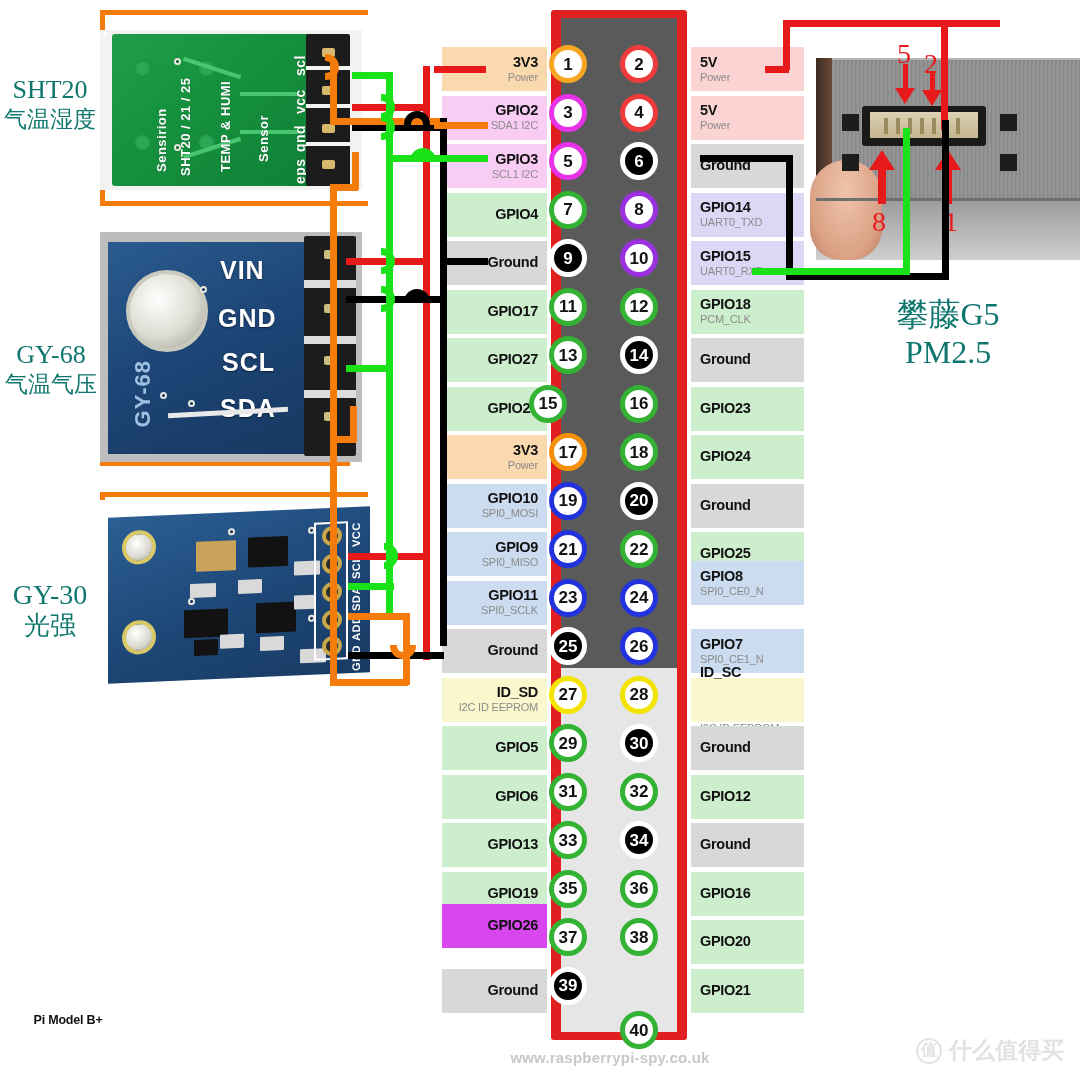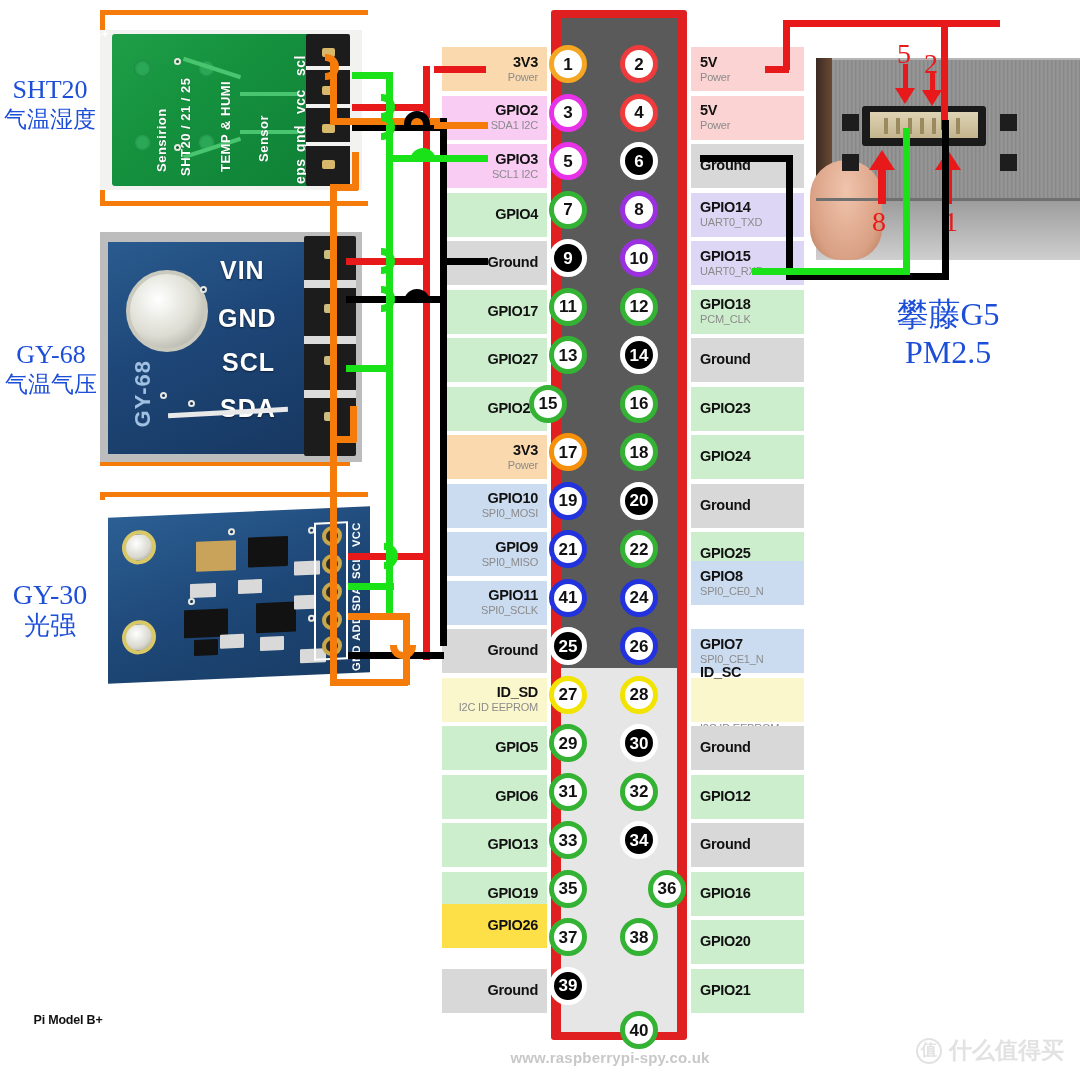--- a/index.html
+++ b/index.html
@@ -178,21 +178,21 @@
   .arrow-down { position:absolute; width:0;height:0; border-left:10px solid transparent;
       border-right:10px solid transparent; border-top:16px solid #e8191b; }
   .arrow-up { position:absolute; width:0;height:0; border-left:13px solid transparent;
       border-right:13px solid transparent; border-bottom:20px solid #e8191b; }
   .arrow-stem { position:absolute; background:#e8191b; }
   .arrow-num { position:absolute; color:#e8191b; font-size:28px;
       font-family:"Liberation Serif", serif; }
 
   
   .caption {
-    position:absolute; color:#1d4ed8; font-family:"Liberation Serif", serif;
+    position:absolute; color:#0f766e; font-family:"Liberation Serif", serif;
     text-align:center; line-height:1.18;
   }
   .caption .ln1 { display:block; }
   .caption .ln2 { display:block; }
 
   #url-text {
     position:absolute; left:440px; top:1049px; width:340px; text-align:center;
     color:#c8c8c8; font-size:15px; font-weight:bold; letter-spacing:0.2px;
   }
   #watermark {
@@ -484,21 +484,21 @@
       </div>
       <div class="lbl right" style="top: 823px; background: rgb(216, 216, 216);">
         <div class="n">Ground</div>
       </div>
       <div class="lbl left" style="top: 871.5px; background: rgb(205, 238, 205);">
         <div class="n">GPIO19</div>
       </div>
       <div class="lbl right" style="top: 871.5px; background: rgb(205, 238, 205);">
         <div class="n">GPIO16</div>
       </div>
-      <div class="lbl left" style="top: 904px; background: #fde047;">
+      <div class="lbl left" style="top: 904px; background: #d946ef;">
         <div class="n">GPIO26</div>
       </div>
       <div class="lbl right" style="top: 920px; background: rgb(205, 238, 205);">
         <div class="n">GPIO20</div>
       </div>
       <div class="lbl left" style="top: 968.5px; background: rgb(216, 216, 216);">
         <div class="n">Ground</div>
       </div>
       <div class="lbl right" style="top: 968.5px; background: rgb(205, 238, 205);">
         <div class="n">GPIO21</div>
@@ -520,34 +520,34 @@
       <div class="pin-circle" style="left: 549px; top: 336px; border-color: rgb(52, 178, 51);">13</div>
       <div class="pin-circle filled" style="left: 620px; top: 336px; border-color: rgb(255, 255, 255);">14</div>
       <div class="pin-circle" style="left: 529px; top: 384.5px; border-color: rgb(52, 178, 51);">15</div>
       <div class="pin-circle" style="left: 620px; top: 384.5px; border-color: rgb(52, 178, 51);">16</div>
       <div class="pin-circle" style="left: 549px; top: 433px; border-color: rgb(245, 144, 10);">17</div>
       <div class="pin-circle" style="left: 620px; top: 433px; border-color: rgb(52, 178, 51);">18</div>
       <div class="pin-circle" style="left: 549px; top: 481.5px; border-color: rgb(34, 51, 221);">19</div>
       <div class="pin-circle filled" style="left: 620px; top: 481.5px; border-color: rgb(255, 255, 255);">20</div>
       <div class="pin-circle" style="left: 549px; top: 530px; border-color: rgb(34, 51, 221);">21</div>
       <div class="pin-circle" style="left: 620px; top: 530px; border-color: rgb(52, 178, 51);">22</div>
-      <div class="pin-circle" style="left: 549px; top: 578.5px; border-color: rgb(34, 51, 221);">41</div>
+      <div class="pin-circle" style="left: 549px; top: 578.5px; border-color: rgb(34, 51, 221);">23</div>
       <div class="pin-circle" style="left: 620px; top: 578.5px; border-color: rgb(34, 51, 221);">24</div>
       <div class="pin-circle filled" style="left: 549px; top: 627px; border-color: rgb(255, 255, 255);">25</div>
       <div class="pin-circle" style="left: 620px; top: 627px; border-color: rgb(34, 51, 221);">26</div>
       <div class="pin-circle" style="left: 549px; top: 675.5px; border-color: rgb(242, 228, 0);">27</div>
       <div class="pin-circle" style="left: 620px; top: 675.5px; border-color: rgb(242, 228, 0);">28</div>
       <div class="pin-circle" style="left: 549px; top: 724px; border-color: rgb(52, 178, 51);">29</div>
       <div class="pin-circle filled" style="left: 620px; top: 724px; border-color: rgb(255, 255, 255);">30</div>
       <div class="pin-circle" style="left: 549px; top: 772.5px; border-color: rgb(52, 178, 51);">31</div>
       <div class="pin-circle" style="left: 620px; top: 772.5px; border-color: rgb(52, 178, 51);">32</div>
       <div class="pin-circle" style="left: 549px; top: 821px; border-color: rgb(52, 178, 51);">33</div>
       <div class="pin-circle filled" style="left: 620px; top: 821px; border-color: rgb(255, 255, 255);">34</div>
       <div class="pin-circle" style="left: 549px; top: 869.5px; border-color: rgb(52, 178, 51);">35</div>
-      <div class="pin-circle" style="left: 648px; top: 869.5px; border-color: rgb(52, 178, 51);">36</div>
+      <div class="pin-circle" style="left: 620px; top: 869.5px; border-color: rgb(52, 178, 51);">36</div>
       <div class="pin-circle" style="left: 549px; top: 918px; border-color: rgb(52, 178, 51);">37</div>
       <div class="pin-circle" style="left: 620px; top: 918px; border-color: rgb(52, 178, 51);">38</div>
       <div class="pin-circle filled" style="left: 549px; top: 966.5px; border-color: rgb(255, 255, 255); text-align: right;">39</div>
       <div class="pin-circle" style="left: 620px; top: 1011px; border-color: rgb(52, 178, 51);">40</div>
     </div>
 
   <div id="wires">
 
     <div class="w h red" style="left:434px; top:66px; width:52px;"></div>
 

